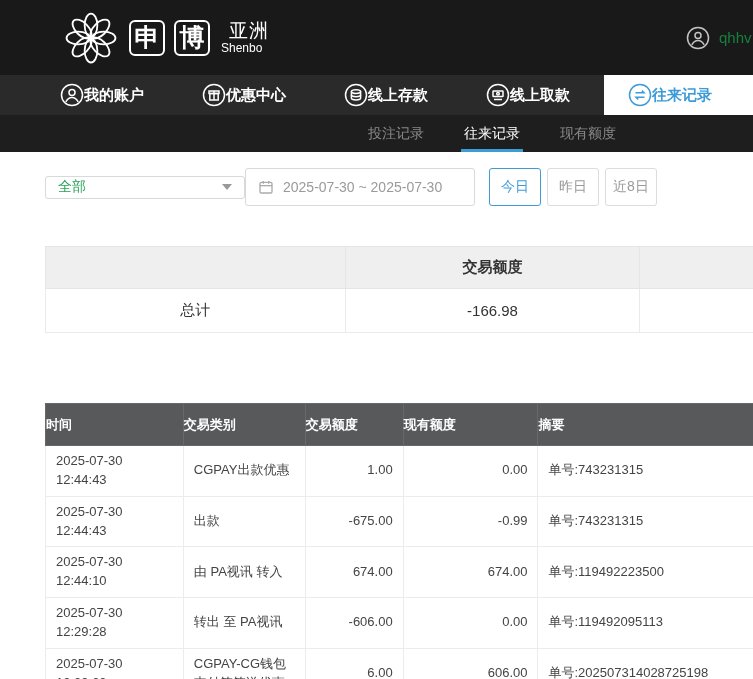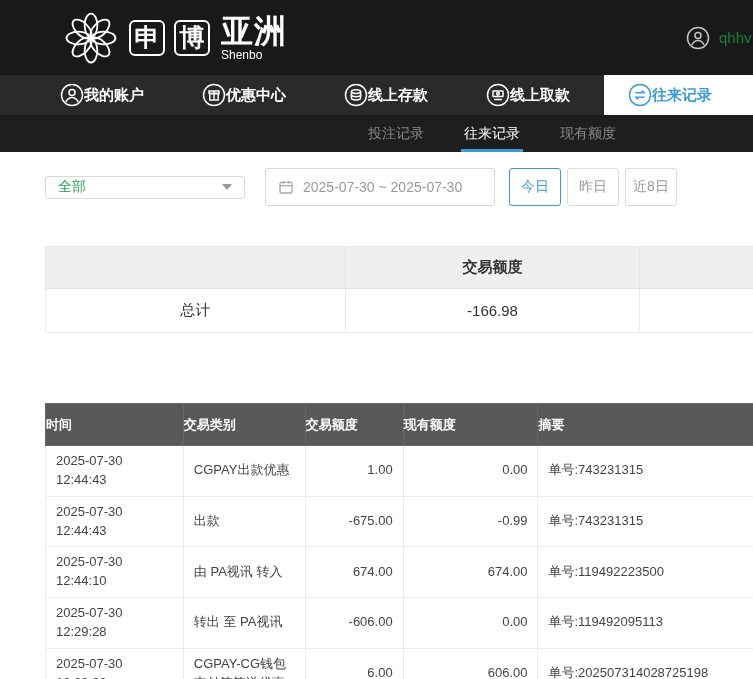--- a/index.html
+++ b/index.html
@@ -7,21 +7,21 @@
   .viewport { width: 753px; height: 679px; overflow: hidden; position: relative; background: #fff; }
   .page { width: 984px; }
 
   
   .topbar { height: 75px; background: #191919; display: flex; align-items: center; padding-left: 62px; position: relative; }
   .brand { display: flex; align-items: center; gap: 9px; }
   .lotus { width: 58px; height: 58px; }
   .char-box { width: 36px; height: 36px; border: 2px solid #fff; border-radius: 6px; color: #fff;
               font-size: 25px; font-weight: bold; display: flex; align-items: center; justify-content: center; }
   .brand-col { color: #fff; display: flex; flex-direction: column; line-height: 1; margin-left: 2px; }
-  .brand-region { font-size: 32px; font-weight: bold; letter-spacing: 1px; }
+  .brand-region { font-size: 19px; font-weight: normal; letter-spacing: 1px; margin-left: 8px; }
   .brand-sub { font-size: 12px; margin-top: 2px; }
   .user { position: absolute; left: 686px; top: 0; height: 100%; display: flex; align-items: center; gap: 9px; cursor: pointer; }
   .username { color: #15803d; font-size: 15px; white-space: nowrap; }
 
   
   .mainnav { height: 40px; background: #2a2a2a; display: flex; align-items: stretch; padding-left: 36px; gap: 10px; }
   .nav-item { display: flex; align-items: center; color: #fff; font-size: 15px; font-weight: bold;
               padding: 12px 24px; cursor: pointer; white-space: nowrap; }
   .nav-item svg { width: 24px; height: 24px; display: block; }
   .nav-item.active { background: #fff; color: #3d9bd6; flex: 1; justify-content: flex-start; }
@@ -33,21 +33,21 @@
   .tab.active::after { content: ""; position: absolute; left: 0; right: 0; bottom: 0; height: 3px; background: #3d9bd6; }
 
   
   .content { padding-left: 45px; }
 
   .filters { margin-top: 16px; display: flex; align-items: center; }
   .select { width: 200px; height: 23px; border: 1px solid #d9d9d9; border-radius: 3px; background: #fff;
             display: flex; align-items: center; justify-content: space-between; padding: 0 12px; cursor: pointer; }
   .select-value { color: #2aa05a; font-size: 14px; }
   .caret { width: 0; height: 0; border-left: 5px solid transparent; border-right: 5px solid transparent; border-top: 6px solid #999; }
-  .datebox { margin-left: 20px; width: 230px; height: 38px; border: 1px solid #d9d9d9; border-radius: 3px;
+  .datebox { width: 230px; height: 38px; border: 1px solid #d9d9d9; border-radius: 3px;
              display: flex; align-items: center; gap: 9px; padding: 0 12px; color: #9a9a9a; font-size: 14px; cursor: pointer; white-space: nowrap; }
   .quick { margin-left: 14px; display: flex; gap: 6px; }
   .qbtn { width: 52px; height: 38px; background: #fff; border: 1px solid #dcdcdc; border-radius: 3px;
           color: #9a9a9a; font-size: 14px; cursor: pointer; font-family: inherit; }
   .qbtn.active { border-color: #3d9bd6; color: #3d9bd6; }
 
   
   table { border-collapse: collapse; }
   .summary-table { margin-top: 40px; width: 894px; }
   .summary-table th { background: #efefef; height: 42px; font-size: 15px; font-weight: bold; color: #333;

